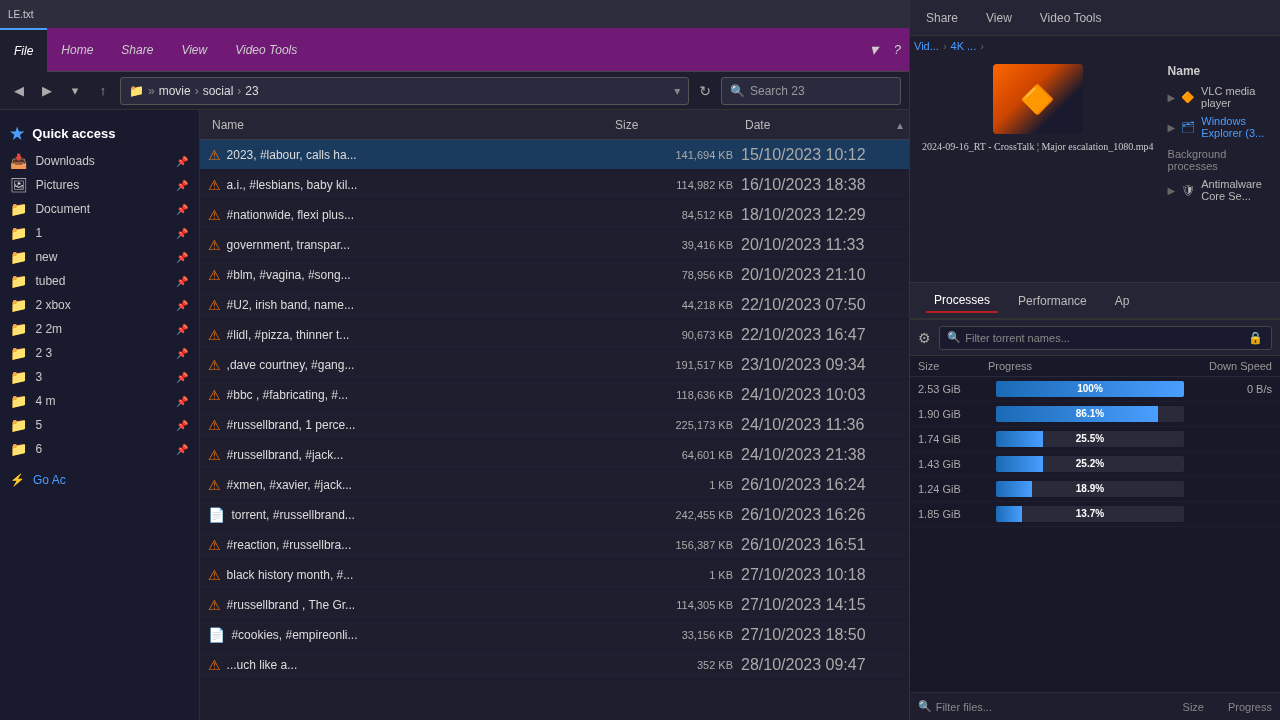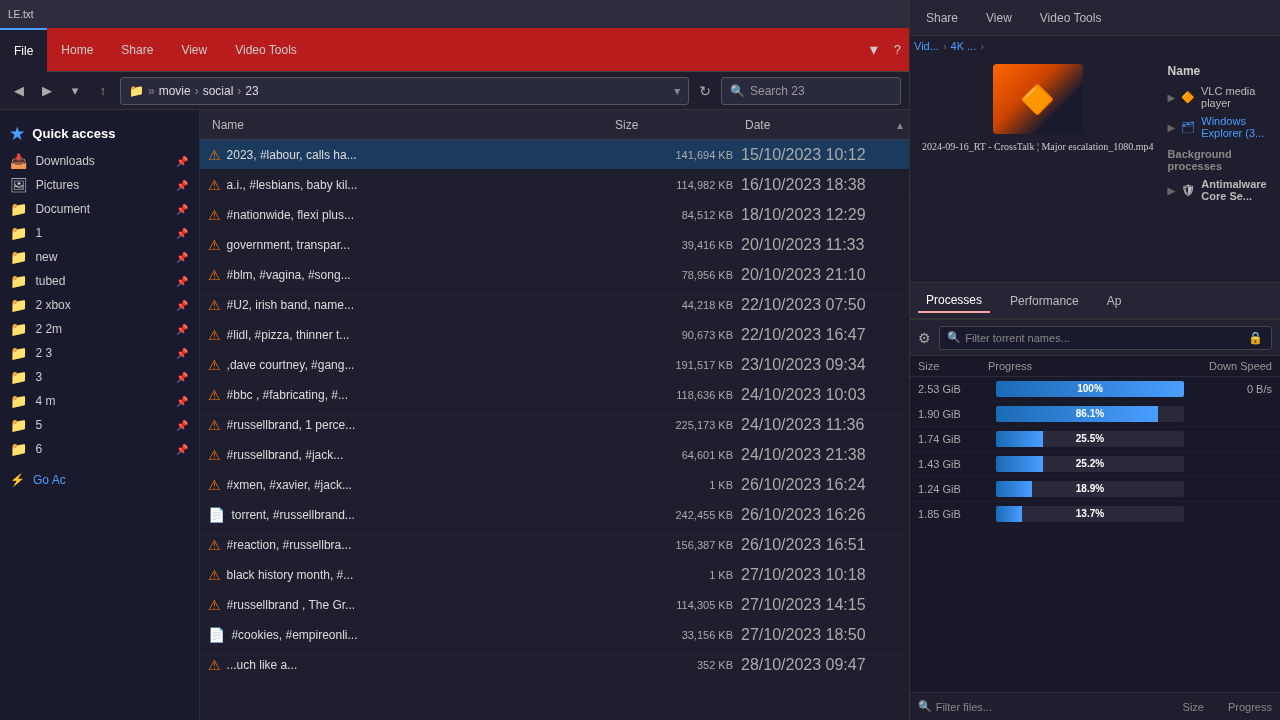--- a/index.html
+++ b/index.html
@@ -35,24 +35,25 @@
       gap: 6px;
     }
     .title-bar-text {
       color: #ccc;
       font-size: 10px;
     }
 
     
     .ribbon {
       height: 44px;
-      background: #b91c1c;
+      background: #701a75;
       display: flex;
       align-items: center;
       border-bottom: 1px solid #444;
+      font-style: italic;
     }
     .ribbon-tab {
       padding: 0 14px;
       height: 44px;
       display: flex;
       align-items: center;
       font-size: 12px;
       color: #ccc;
       cursor: pointer;
     }
@@ -271,21 +272,21 @@
       padding: 0 8px;
       gap: 12px;
       border-bottom: 1px solid #333;
     }
     .tm-tab {
       color: #bbb;
       font-size: 12px;
       cursor: pointer;
       padding: 4px 8px;
     }
-    .tm-tab.active { color: #fff; border-bottom: 2px solid #fca5a5; }
+    .tm-tab.active { color: #fff; border-bottom: 2px solid #b91c1c; margin-left: 8px; }
     .breadcrumb-bar {
       display: flex;
       align-items: center;
       gap: 4px;
       padding: 4px 4px;
       color: #aaa;
       font-size: 11px;
     }
     .bc-item { cursor: pointer; color: #4a9eff; }
     .bc-arrow { color: #666; }
@@ -744,21 +745,21 @@
         <div class="tm-item">
           <span class="tm-expand">▶</span>
           <span>🔶</span>
           <span>VLC media player</span>
         </div>
         <div class="tm-item" style="color:#4a9eff;">
           <span class="tm-expand">▶</span>
           <span>🗂</span>
           <span>Windows Explorer (3...</span>
         </div>
-        <div style="padding: 6px 0 2px 0; font-weight: bold;">
+        <div style="padding: 6px 0 2px 0;">
           <div style="font-size:11px; color:#888; padding-bottom:3px;">Background processes</div>
           <div class="tm-item">
             <span class="tm-expand">▶</span>
             <span>🛡</span>
             <span>Antimalware Core Se...</span>
           </div>
         </div>
       </div>
     </div>
 

